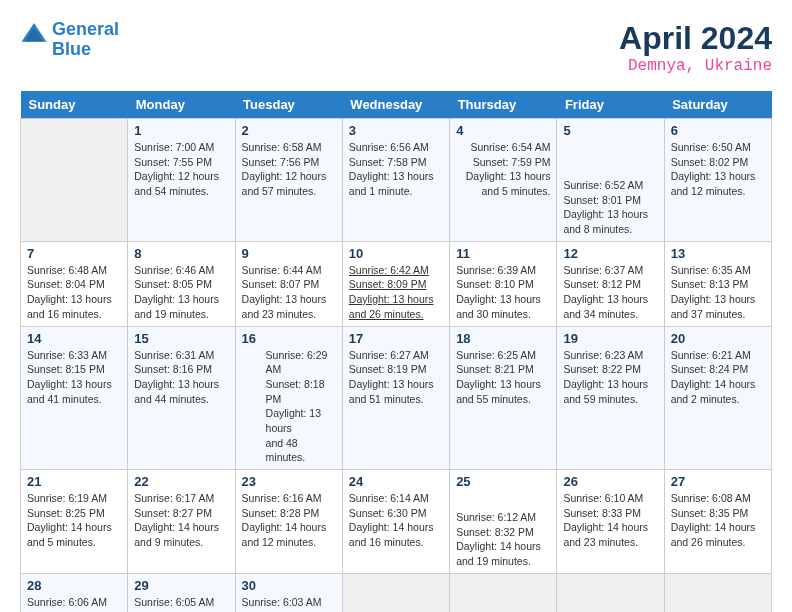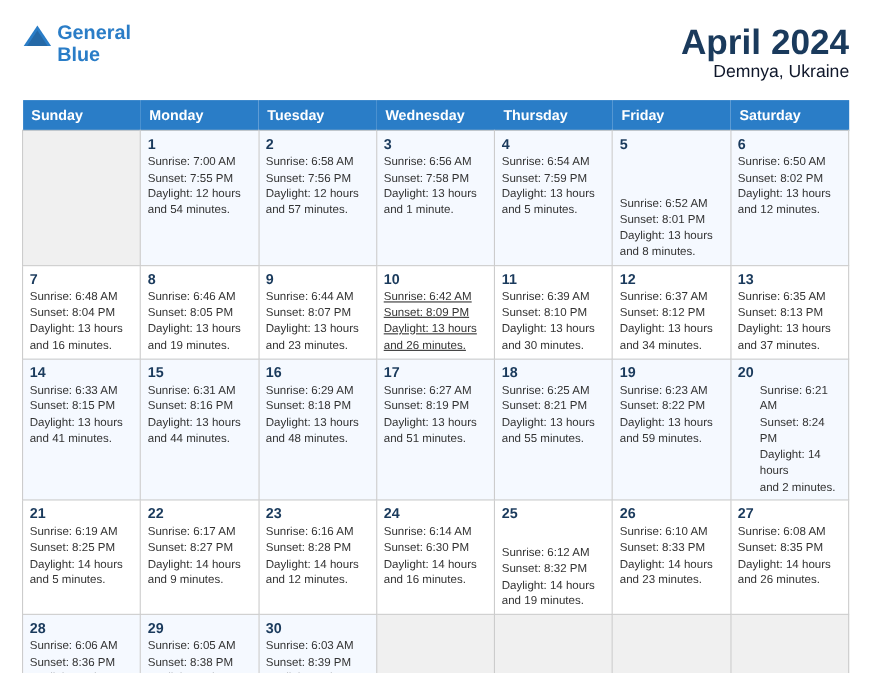--- a/index.html
+++ b/index.html
@@ -37,21 +37,22 @@
     .title-block {
       text-align: right;
     }
     .month-title {
       font-size: 32px;
       font-weight: bold;
       color: #1a3a5c;
     }
     .location {
       font-size: 16px;
-      color: #0f172a;
+      color: #ec4899;
+      font-family: Liberation Mono, monospace;
     }
     table {
       width: 100%;
       border-collapse: collapse;
       font-size: 11px;
     }
     thead th {
       background-color: #2a7dc7;
       color: #fff;
       padding: 6px 8px;
@@ -142,21 +143,21 @@
         </td>
         <td>
           <span class="day-number">3</span>
           <div class="day-info" style="white-space: pre-line;">Sunrise: 6:56 AM
 Sunset: 7:58 PM
 Daylight: 13 hours
 and 1 minute.</div>
         </td>
         <td>
           <span class="day-number">4</span>
-          <div class="day-info" style="white-space: pre-line;">Sunrise: 6:54 AM
+          <div class="day-info" style="white-space: pre-line; text-align: right;">Sunrise: 6:54 AM
 Sunset: 7:59 PM
 Daylight: 13 hours
 and 5 minutes.</div>
         </td>
         <td>
           <span class="day-number">5</span>
           <div class="day-info" style="white-space: pre-line; margin-top: 40px;">Sunrise: 6:52 AM
 Sunset: 8:01 PM
 Daylight: 13 hours
 and 8 minutes.</div>
@@ -230,21 +231,21 @@
         </td>
         <td>
           <span class="day-number">15</span>
           <div class="day-info" style="white-space: pre-line;">Sunrise: 6:31 AM
 Sunset: 8:16 PM
 Daylight: 13 hours
 and 44 minutes.</div>
         </td>
         <td>
           <span class="day-number">16</span>
-          <div class="day-info" style="white-space: pre-line;">Sunrise: 6:29 AM
+          <div class="day-info" style="white-space: pre-line; margin-left: 24px;">Sunrise: 6:29 AM
 Sunset: 8:18 PM
 Daylight: 13 hours
 and 48 minutes.</div>
         </td>
         <td>
           <span class="day-number">17</span>
           <div class="day-info" style="white-space: pre-line;">Sunrise: 6:27 AM
 Sunset: 8:19 PM
 Daylight: 13 hours
 and 51 minutes.</div>
@@ -258,21 +259,21 @@
         </td>
         <td>
           <span class="day-number">19</span>
           <div class="day-info" style="white-space: pre-line;">Sunrise: 6:23 AM
 Sunset: 8:22 PM
 Daylight: 13 hours
 and 59 minutes.</div>
         </td>
         <td>
           <span class="day-number">20</span>
-          <div class="day-info" style="white-space: pre-line; margin-left: 20px;">Sunrise: 6:21 AM
+          <div class="day-info" style="white-space: pre-line;">Sunrise: 6:21 AM
 Sunset: 8:24 PM
 Daylight: 14 hours
 and 2 minutes.</div>
         </td>
       </tr>
       <tr>
         <td>
           <span class="day-number">21</span>
           <div class="day-info" style="white-space: pre-line;">Sunrise: 6:19 AM
 Sunset: 8:25 PM

